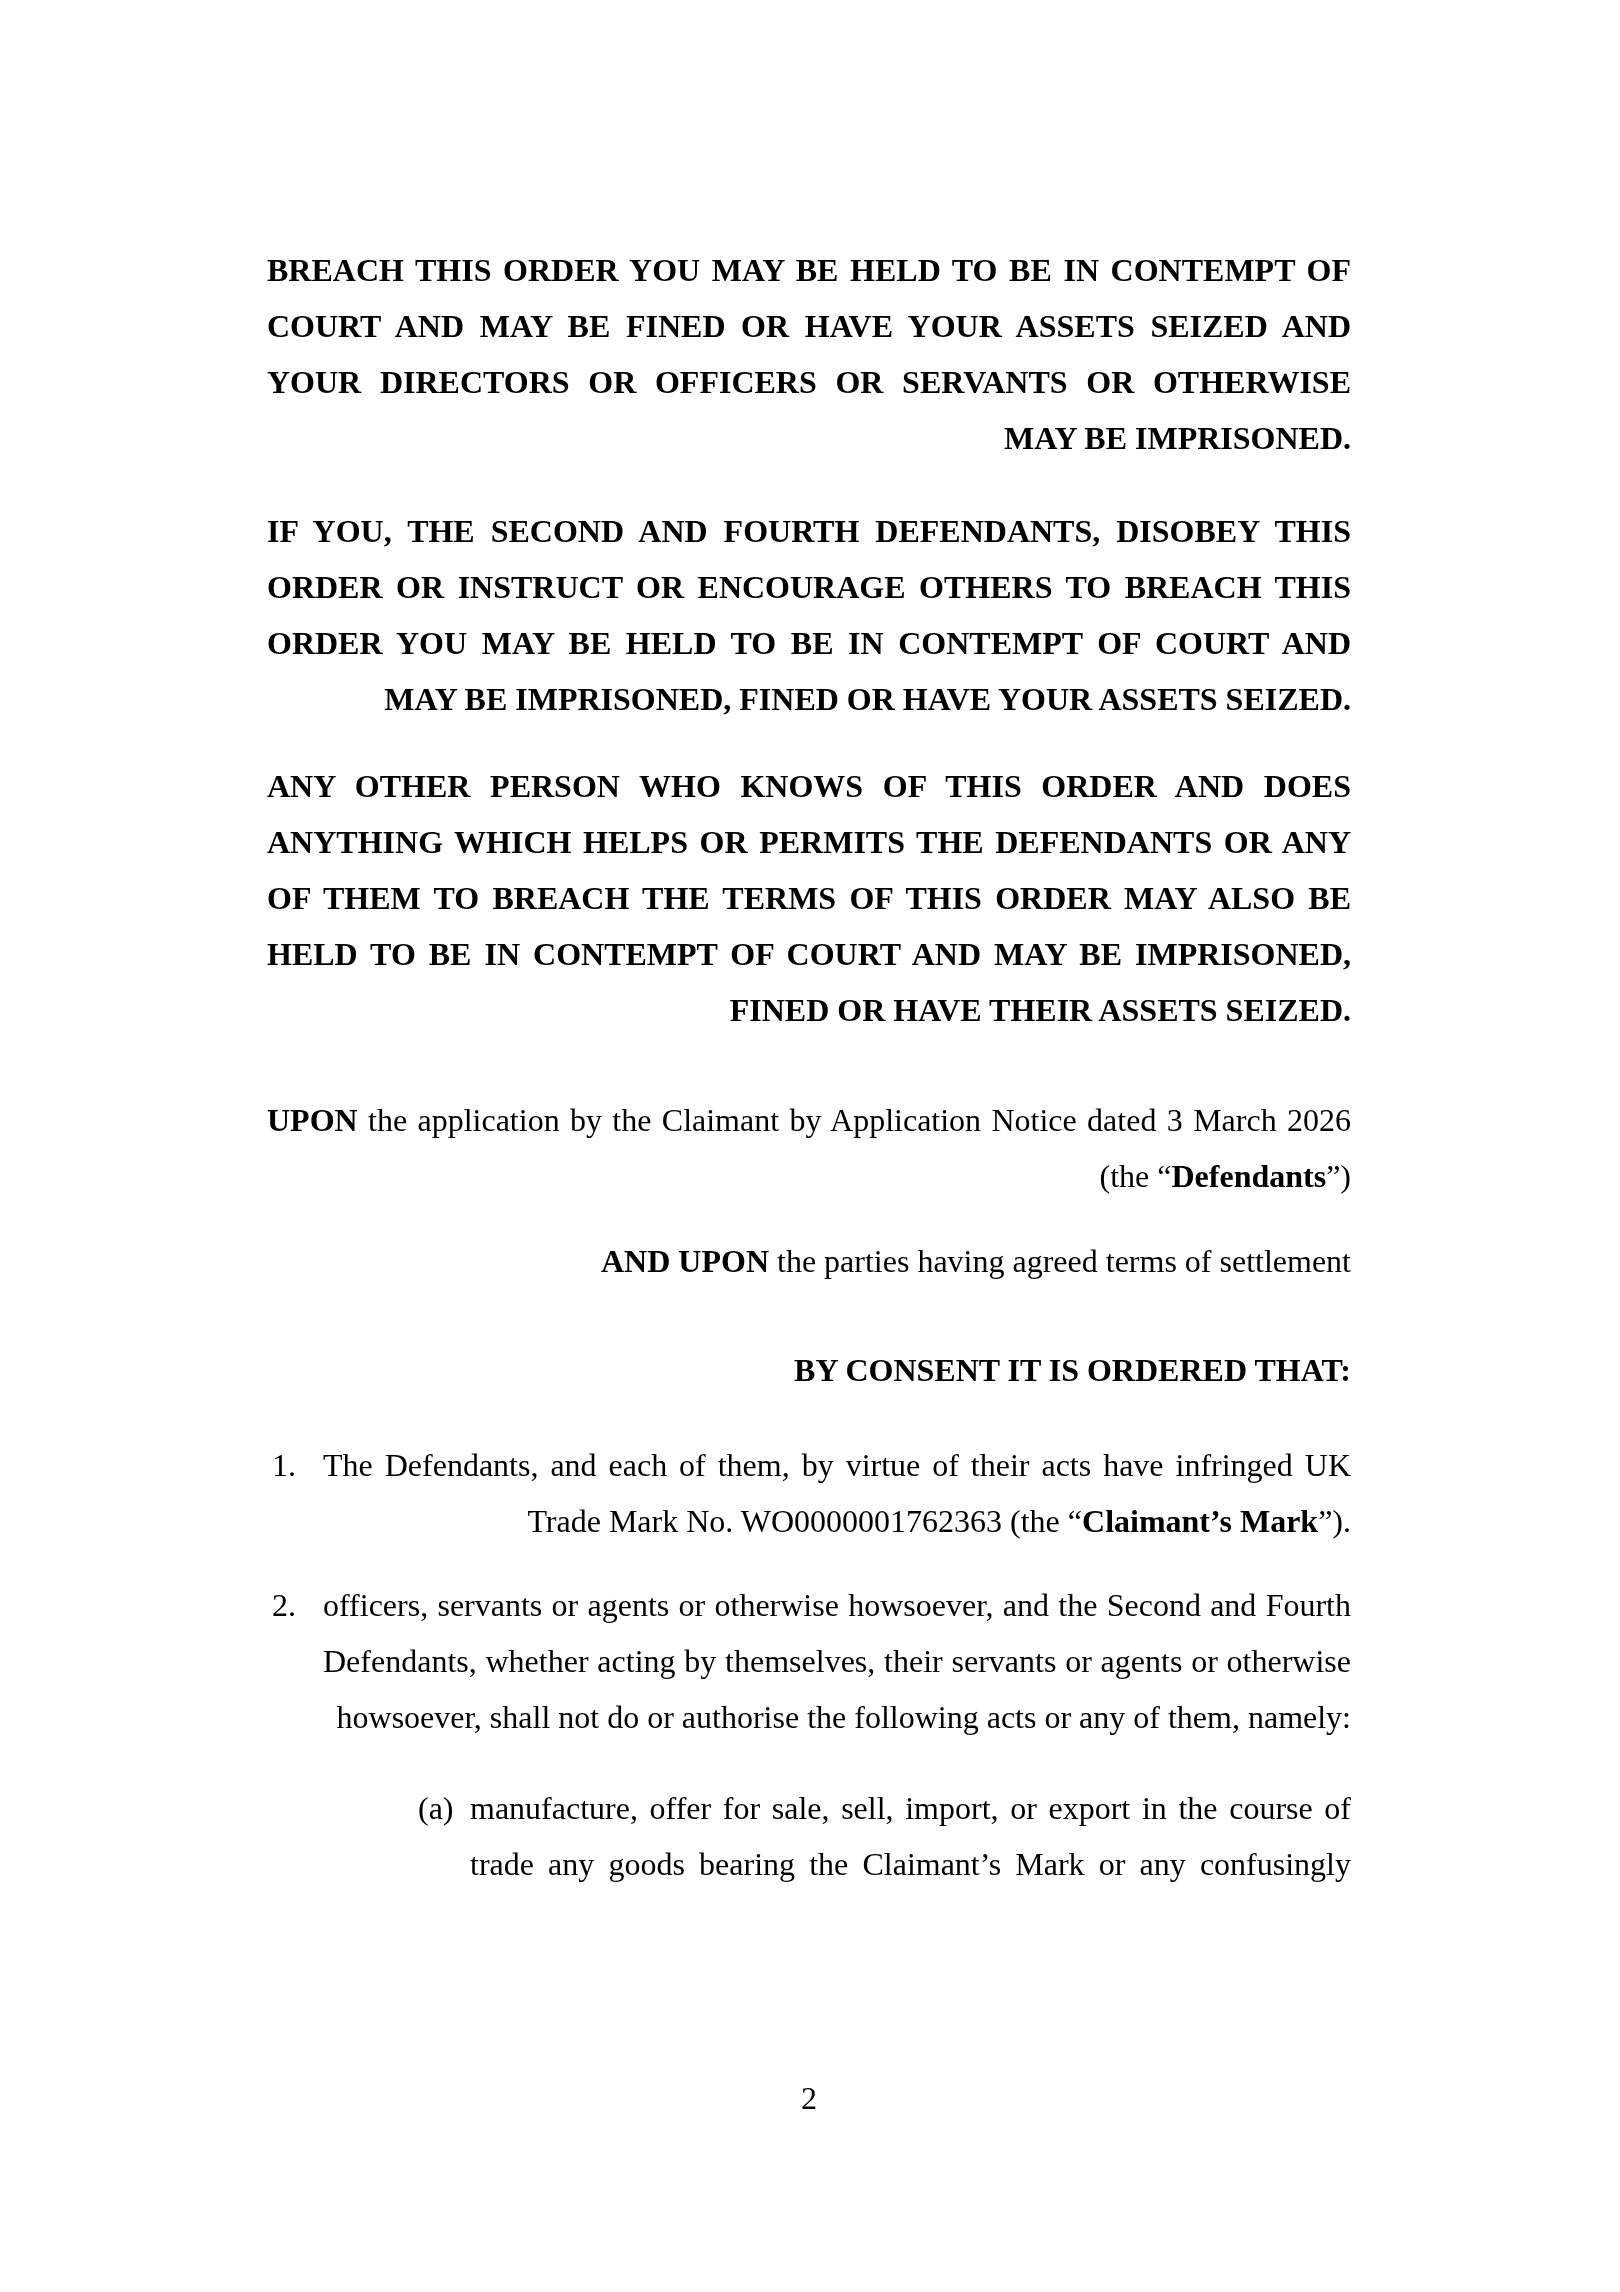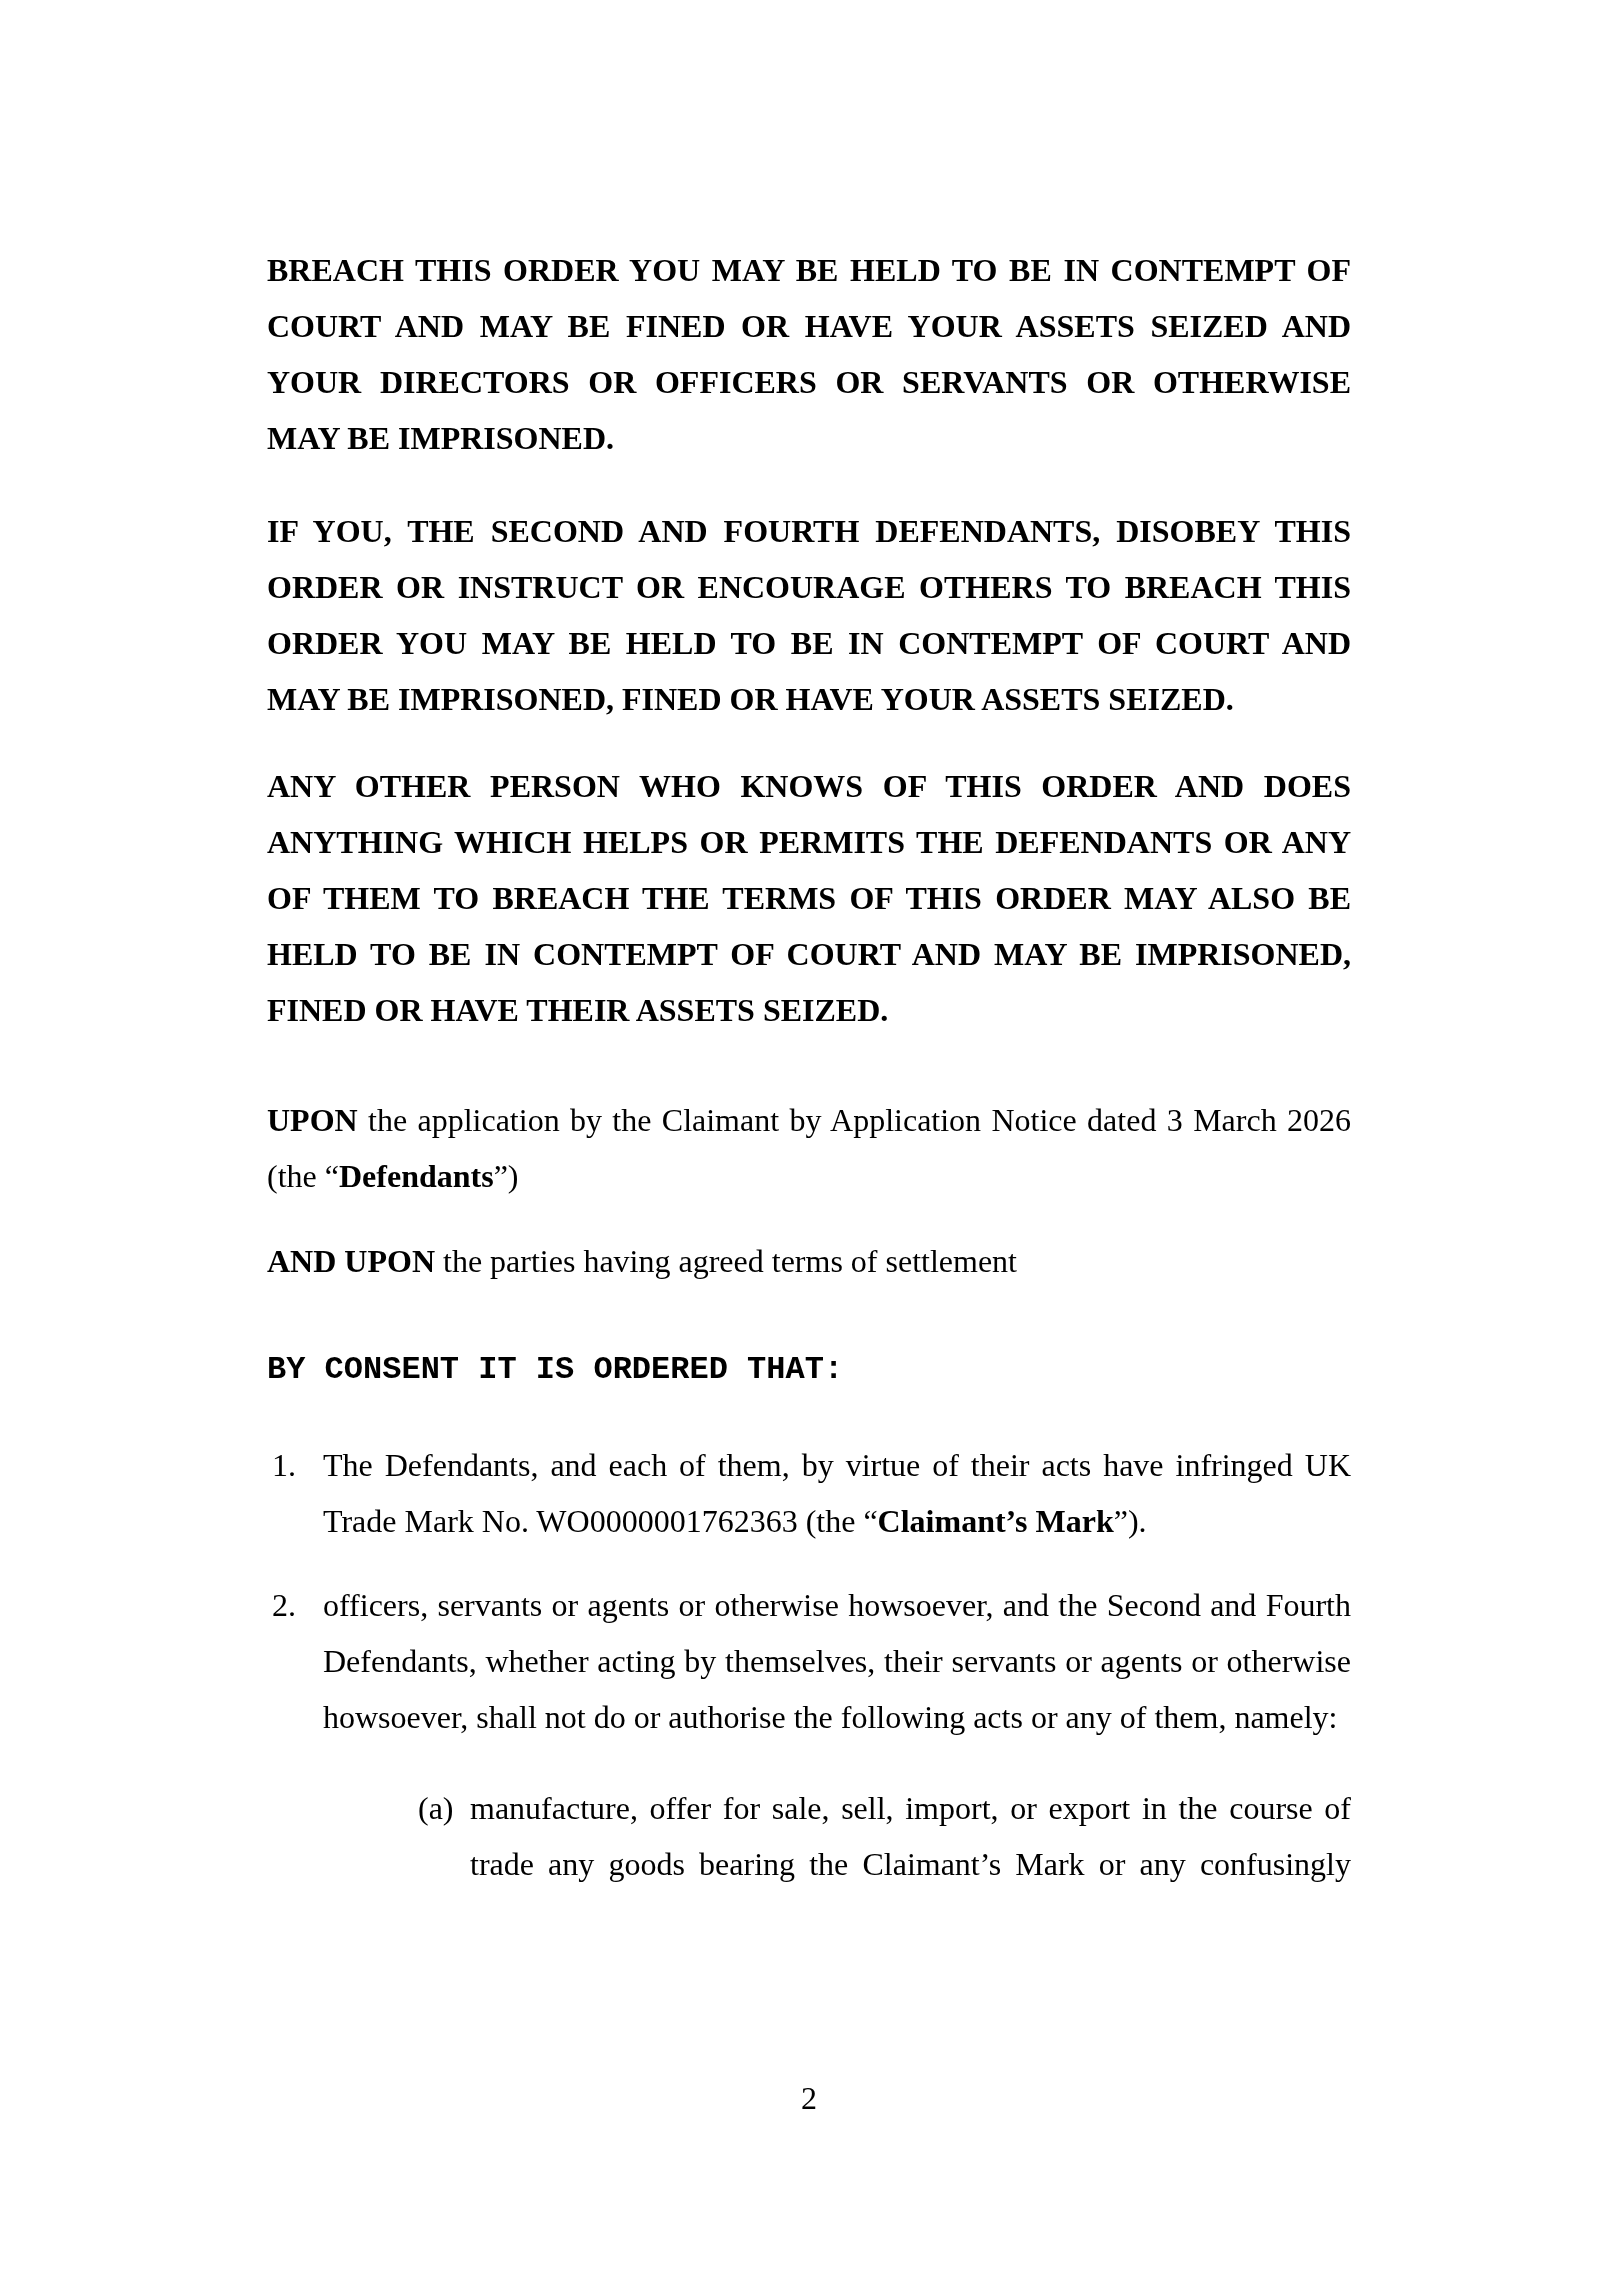--- a/index.html
+++ b/index.html
@@ -21,21 +21,21 @@
     top: 242px;
     width: 1084px;
     font-size: 32px;
     line-height: 56px;
   }
   .para { margin: 0; }
   .para.bold { font-weight: bold; }
   .line {
     height: 56px;
     overflow: hidden;
-    text-align: left;
+    text-align: right;
   }
   .line.j {
     text-align: justify;
     text-align-last: justify;
   }
   .b { font-weight: bold; margin-top: 20px; }
   .numbered {
     position: relative;
     padding-left: 56px;
   }
@@ -87,21 +87,21 @@
         <div class="line j"><span>HELD TO BE IN CONTEMPT OF COURT AND MAY BE IMPRISONED,</span></div>
         <div class="line"><span>FINED OR HAVE THEIR ASSETS SEIZED.</span></div>
       </div>
       <div class="para" style="margin-bottom: 29px;">
         <div class="line j"><span class="b">UPON</span><span> the application by the Claimant by Application Notice dated 3 March 2026</span></div>
         <div class="line"><span>(the “</span><span class="b">Defendants</span><span>”)</span></div>
       </div>
       <div class="para" style="margin-bottom: 53px;">
         <div class="line"><span class="b">AND UPON</span><span> the parties having agreed terms of settlement</span></div>
       </div>
-      <div class="para bold" style="margin-bottom: 39px; font-family: Liberation Mono, monospace;">
+      <div class="para bold" style="margin-bottom: 39px;">
         <div class="line"><span>BY CONSENT IT IS ORDERED THAT:</span></div>
       </div>
       <div class="para numbered" style="margin-bottom: 28px;">
         <span class="marker">1.</span>
         <div class="line j"><span>The Defendants, and each of them, by virtue of their acts have infringed UK</span></div>
         <div class="line"><span>Trade Mark No. WO0000001762363 (the “</span><span class="b">Claimant’s Mark</span><span>”).</span></div>
       </div>
       <div class="para numbered" style="margin-bottom: 35px;">
         <span class="marker">2.</span>
         <div class="line j"><span>officers, servants or agents or otherwise howsoever, and the Second and Fourth</span></div>

